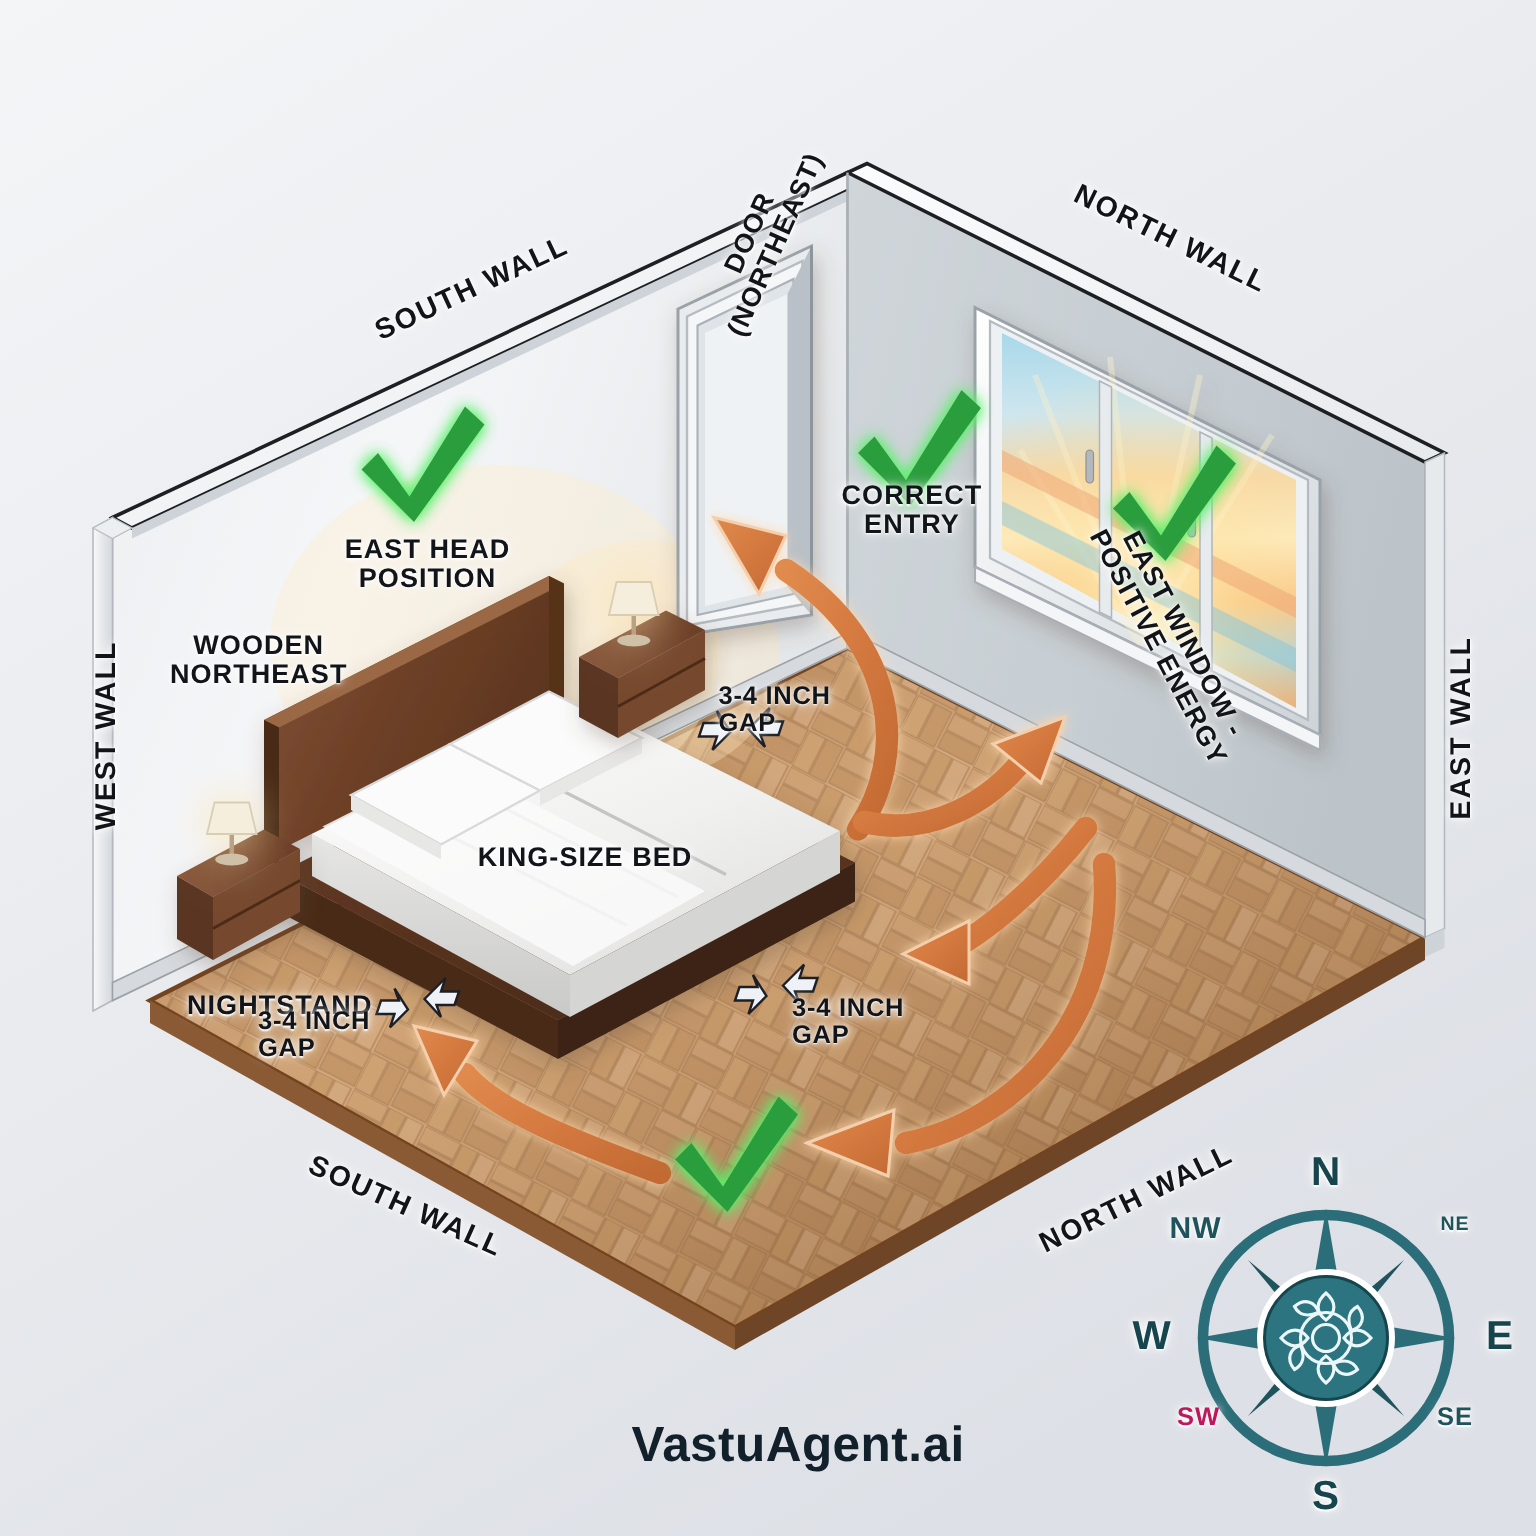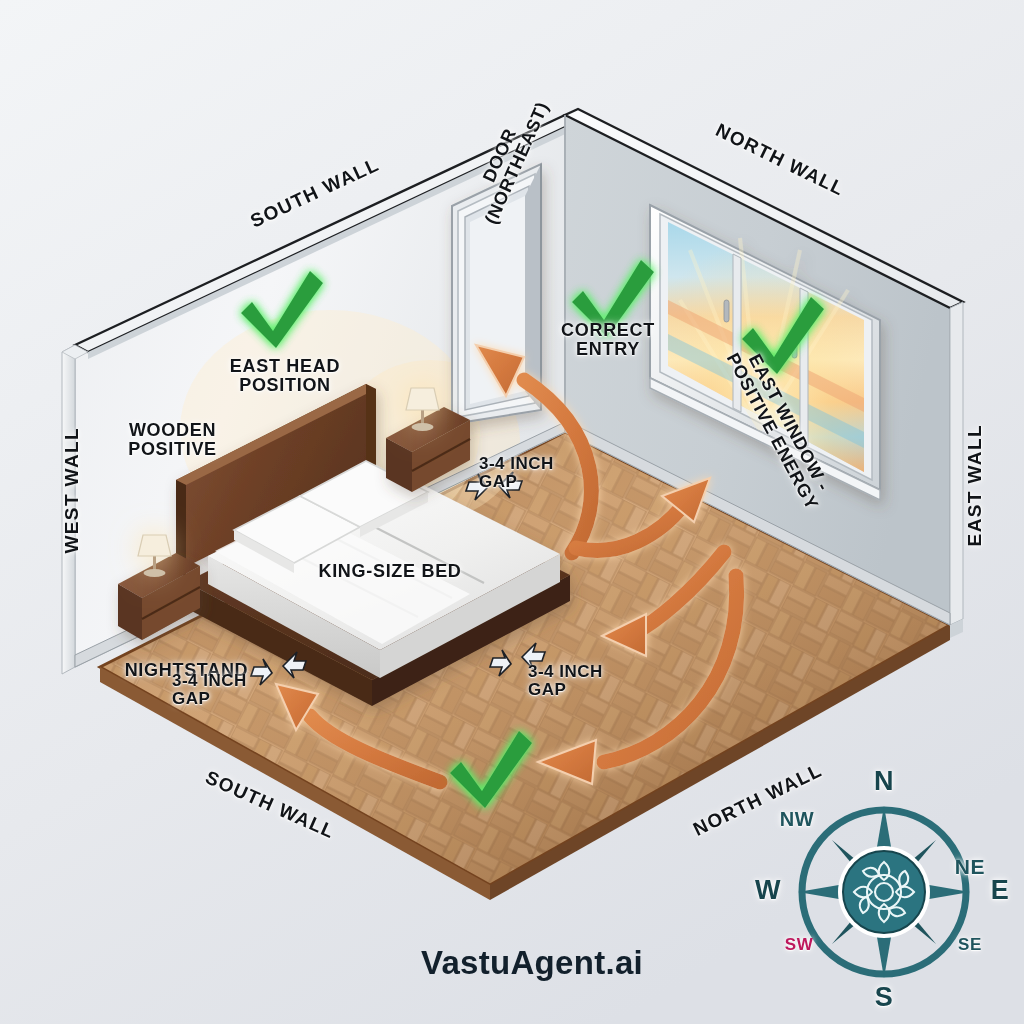--- a/index.html
+++ b/index.html
@@ -412,21 +412,21 @@
 <div class="lbl item-lbl" style="left:424px;top:140px;width:170px;transform:rotate(-66deg);">DOOR
 (NORTHEAST)</div>
 
 <div class="lbl item-lbl" style="left:533px;top:321px;width:150px;">CORRECT
 ENTRY</div>
 
 <div class="lbl item-lbl" style="left:675px;top:408px;width:210px;transform:rotate(62deg);">EAST WINDOW -
 POSITIVE ENERGY</div>
 
 <div class="lbl item-lbl" style="left:90px;top:421px;width:165px;">WOODEN
-POSITIVE</div>
+NORTHEAST</div>
 
 <div class="lbl item-lbl" style="left:104px;top:661px;width:165px;">NIGHTSTAND</div>
 
 <div class="lbl item-lbl" style="left:265px;top:562px;width:250px;">KING-SIZE BED</div>
 
 
 <div class="lbl small-lbl" style="left:479px;top:455px;width:115px;text-align:left;">3-4 INCH
 GAP</div>
 
 <div class="lbl small-lbl" style="left:528px;top:663px;width:115px;text-align:left;">3-4 INCH
@@ -434,19 +434,19 @@
 
 <div class="lbl small-lbl" style="left:172px;top:672px;width:115px;text-align:left;">3-4 INCH
 GAP</div>
 
 <div class="lbl" style="left:859px;top:767px;width:50px;font-size:27px;color:#17454d;">N</div>
 <div class="lbl" style="left:975px;top:876px;width:50px;font-size:27px;color:#17454d;">E</div>
 <div class="lbl" style="left:859px;top:983px;width:50px;font-size:27px;color:#17454d;">S</div>
 <div class="lbl" style="left:743px;top:876px;width:50px;font-size:27px;color:#17454d;">W</div>
 
 <div class="lbl" style="left:771px;top:809px;width:52px;font-size:20px;color:#1f545d;">NW</div>
-<div class="lbl" style="left:944px;top:856px;width:52px;font-size:21px;color:#1f545d;">NE</div>
+<div class="lbl" style="left:944px;top:809px;width:52px;font-size:13px;color:#1f545d;">NE</div>
 <div class="lbl" style="left:773px;top:936px;width:52px;font-size:17px;color:#be185d;">SW</div>
 <div class="lbl" style="left:944px;top:936px;width:52px;font-size:17px;color:#1f545d;">SE</div>
 
 <div class="brand brand-main">VastuAgent.ai</div>
 
 </div>
 
 </body></html>

